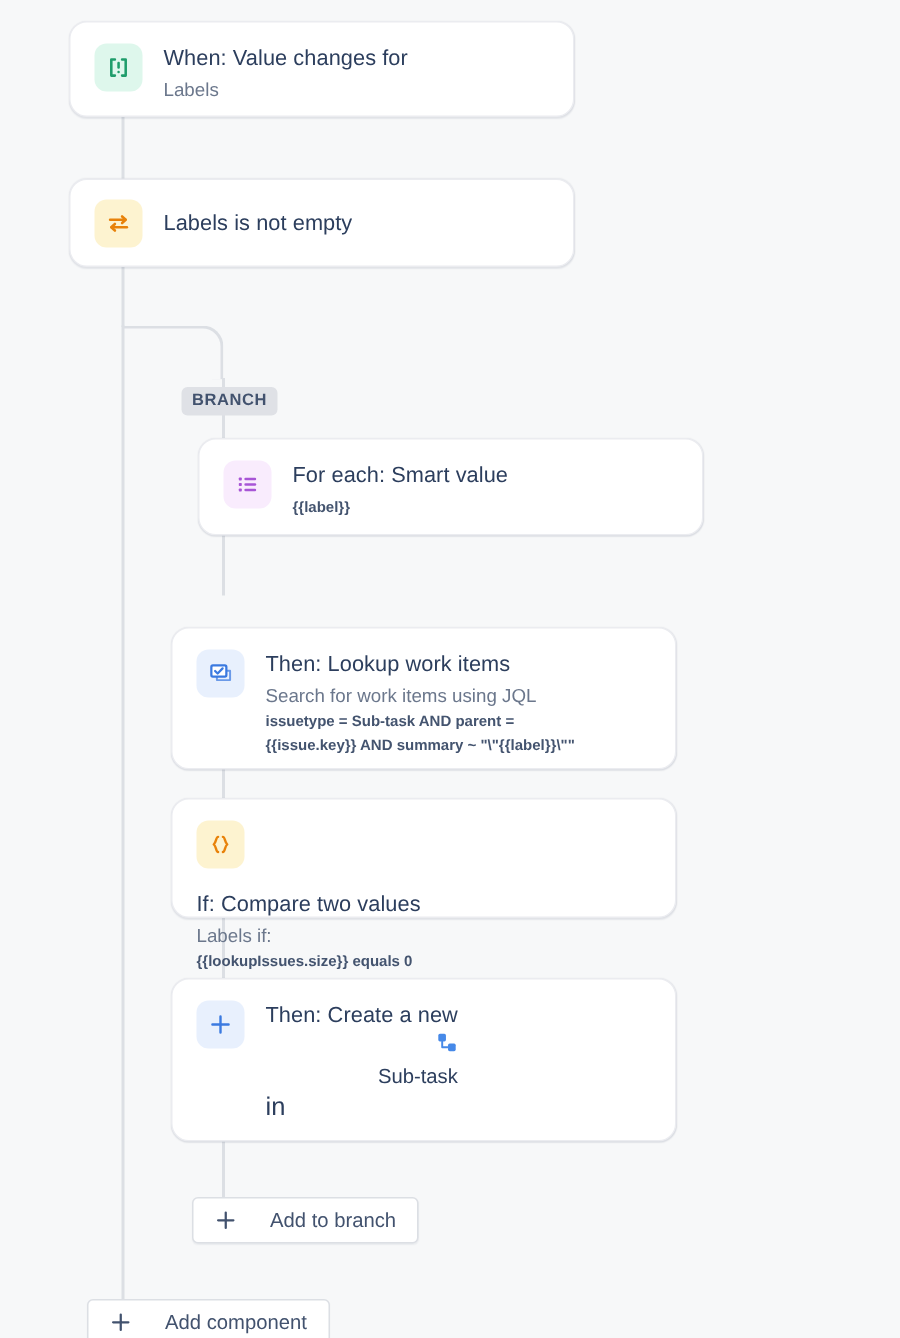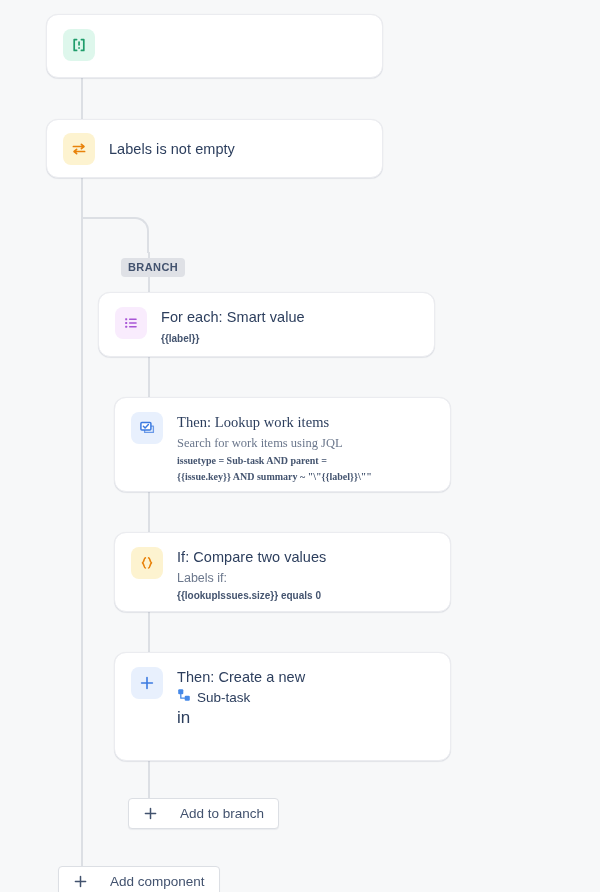--- a/index.html
+++ b/index.html
@@ -63,23 +63,24 @@
     color: #6b778c;
     margin-top: 3px;
   }
   .card-strong {
     font-size: 10px;
     line-height: 16px;
     color: #44546f;
     font-weight: 700;
   }
   .inline-row {
-    display: flex; align-items: flex-start; gap: 6px;
+    display: flex; align-items: flex-end; gap: 6px;
     font-size: 13.5px; line-height: 19px; color: #2c3e5d;
     margin-top: 1px;
+    flex-direction: column;
   }
   .plain-row {
     font-size: 17px; line-height: 19px; color: #2c3e5d; margin-top: 1px;
   }
 
   
   .branch-pill {
     position: absolute;
     background: #dfe1e6;
     color: #42526e;
@@ -130,74 +131,78 @@
 
   <div class="card" style="left:46px; top:14px; width:337px; height:64px;">
     <div class="icon-box" style="background:#def7ec;">
       <svg width="18" height="18" viewBox="0 0 18 18" fill="none">
         <path d="M6.6 3.6 H4.2 V14.4 H6.6" stroke="#1f9d6b" stroke-width="1.7" stroke-linecap="round" stroke-linejoin="round"></path>
         <path d="M11.4 3.6 H13.8 V14.4 H11.4" stroke="#1f9d6b" stroke-width="1.7" stroke-linecap="round" stroke-linejoin="round"></path>
         <rect x="8.2" y="5.2" width="1.7" height="4.6" rx="0.8" fill="#1f9d6b"></rect>
         <rect x="8.2" y="11.1" width="1.7" height="1.8" rx="0.85" fill="#1f9d6b"></rect>
       </svg>
     </div>
+    <div class="card-body">
+      <div class="card-title">When: Value changes for</div>
+      <div class="card-sub">Labels</div>
+    </div>
   </div>
 
   <div class="card" style="left:46px; top:119px; width:337px; height:59px; align-items:center;">
     <div class="icon-box" style="background:#fdf3d0;">
       <svg width="18" height="18" viewBox="0 0 18 18" fill="none">
         <path d="M3.4 6.5 H13.6" stroke="#e8820a" stroke-width="1.7" stroke-linecap="round"></path>
         <path d="M11.4 4.3 L13.8 6.5 L11.4 8.7" stroke="#e8820a" stroke-width="1.7" stroke-linecap="round" stroke-linejoin="round" fill="none"></path>
         <path d="M14.6 11.5 H4.4" stroke="#e8820a" stroke-width="1.7" stroke-linecap="round"></path>
         <path d="M6.6 9.3 L4.2 11.5 L6.6 13.7" stroke="#e8820a" stroke-width="1.7" stroke-linecap="round" stroke-linejoin="round" fill="none"></path>
       </svg>
     </div>
     <div class="card-body">
       <div class="card-title">Labels is not empty</div>
     </div>
   </div>
 
   <div class="branch-pill" style="left:121px; top:242px;margin-top:16px;">
     <span>BRANCH</span>
   </div>
 
-  <div class="card" style="left:98px; top:292px; width:337px; height:65px;">
+  <div class="card" style="left:132px; top:292px; width:337px; height:65px;">
     <div class="icon-box" style="background:#f9ecfd;">
       <svg width="18" height="18" viewBox="0 0 18 18" fill="none">
         <rect x="3.2" y="4.3" width="2" height="2" rx="0.5" fill="#a855d6"></rect>
         <rect x="3.2" y="8.0" width="2" height="2" rx="0.5" fill="#a855d6"></rect>
         <rect x="3.2" y="11.7" width="2" height="2" rx="0.5" fill="#a855d6"></rect>
         <rect x="6.9" y="4.5" width="7.9" height="1.6" rx="0.8" fill="#a855d6"></rect>
         <rect x="6.9" y="8.2" width="7.9" height="1.6" rx="0.8" fill="#a855d6"></rect>
         <rect x="6.9" y="11.9" width="7.9" height="1.6" rx="0.8" fill="#a855d6"></rect>
       </svg>
     </div>
     <div class="card-body">
       <div class="card-title">For each: Smart value</div>
       <div class="card-strong" style="margin-top:4px;">{{label}}</div>
     </div>
   </div>
 
-  <div class="card" style="left:114px; top:397px; width:337px; height:95px;font-family:Liberation Serif, serif;">
+  <div class="card" style="left:114px; top:418px; width:337px; height:95px;">
     <div class="icon-box" style="background:#e8f0fd;">
       <svg width="19" height="19" viewBox="0 0 19 19" fill="none">
         <path d="M6.6 7.2 H15.4 V13.4 H6.6 Z" stroke="#6b9ae8" stroke-width="1.3" fill="none" stroke-linejoin="round"></path>
         <rect x="2.9" y="3.6" width="10" height="7.4" rx="1" fill="#ffffff" stroke="#3b7ae0" stroke-width="1.5"></rect>
         <path d="M5.4 7.3 L7.1 9.0 L10.4 5.6" stroke="#3b7ae0" stroke-width="1.5" stroke-linecap="round" stroke-linejoin="round" fill="none"></path>
       </svg>
     </div>
     <div class="card-body">
       <div class="card-title">Then: Lookup work items</div>
       <div class="card-sub">Search for work items using JQL</div>
       <div class="card-strong" style="margin-top:2px;">issuetype = Sub-task AND parent =</div>
       <div class="card-strong">{{issue.key}} AND summary ~ "\"{{label}}\""</div>
     </div>
   </div>
 
-  <div class="card" style="left:114px; top:532px; width:337px; height:80px;">
+  <div class="card" style="left:114px; top:532px; width:337px; height:80px;flex-direction:column;">
     <div class="icon-box" style="background:#fdf3d0;">
       <svg width="18" height="18" viewBox="0 0 18 18" fill="none">
         <path d="M7.4 3.9 C5.9 3.9 6.3 7.6 4.5 8.9 C6.3 10.2 5.9 14.0 7.4 14.0" stroke="#e8820a" stroke-width="1.6" fill="none" stroke-linecap="round" stroke-linejoin="round"></path>
         <path d="M10.6 3.9 C12.1 3.9 11.7 7.6 13.5 8.9 C11.7 10.2 12.1 14.0 10.6 14.0" stroke="#e8820a" stroke-width="1.6" fill="none" stroke-linecap="round" stroke-linejoin="round"></path>
       </svg>
     </div>
     <div class="card-body">
       <div class="card-title">If: Compare two values</div>
       <div class="card-sub">Labels if:</div>
       <div class="card-strong" style="margin-top:2px;">{{lookupIssues.size}} equals 0</div>

